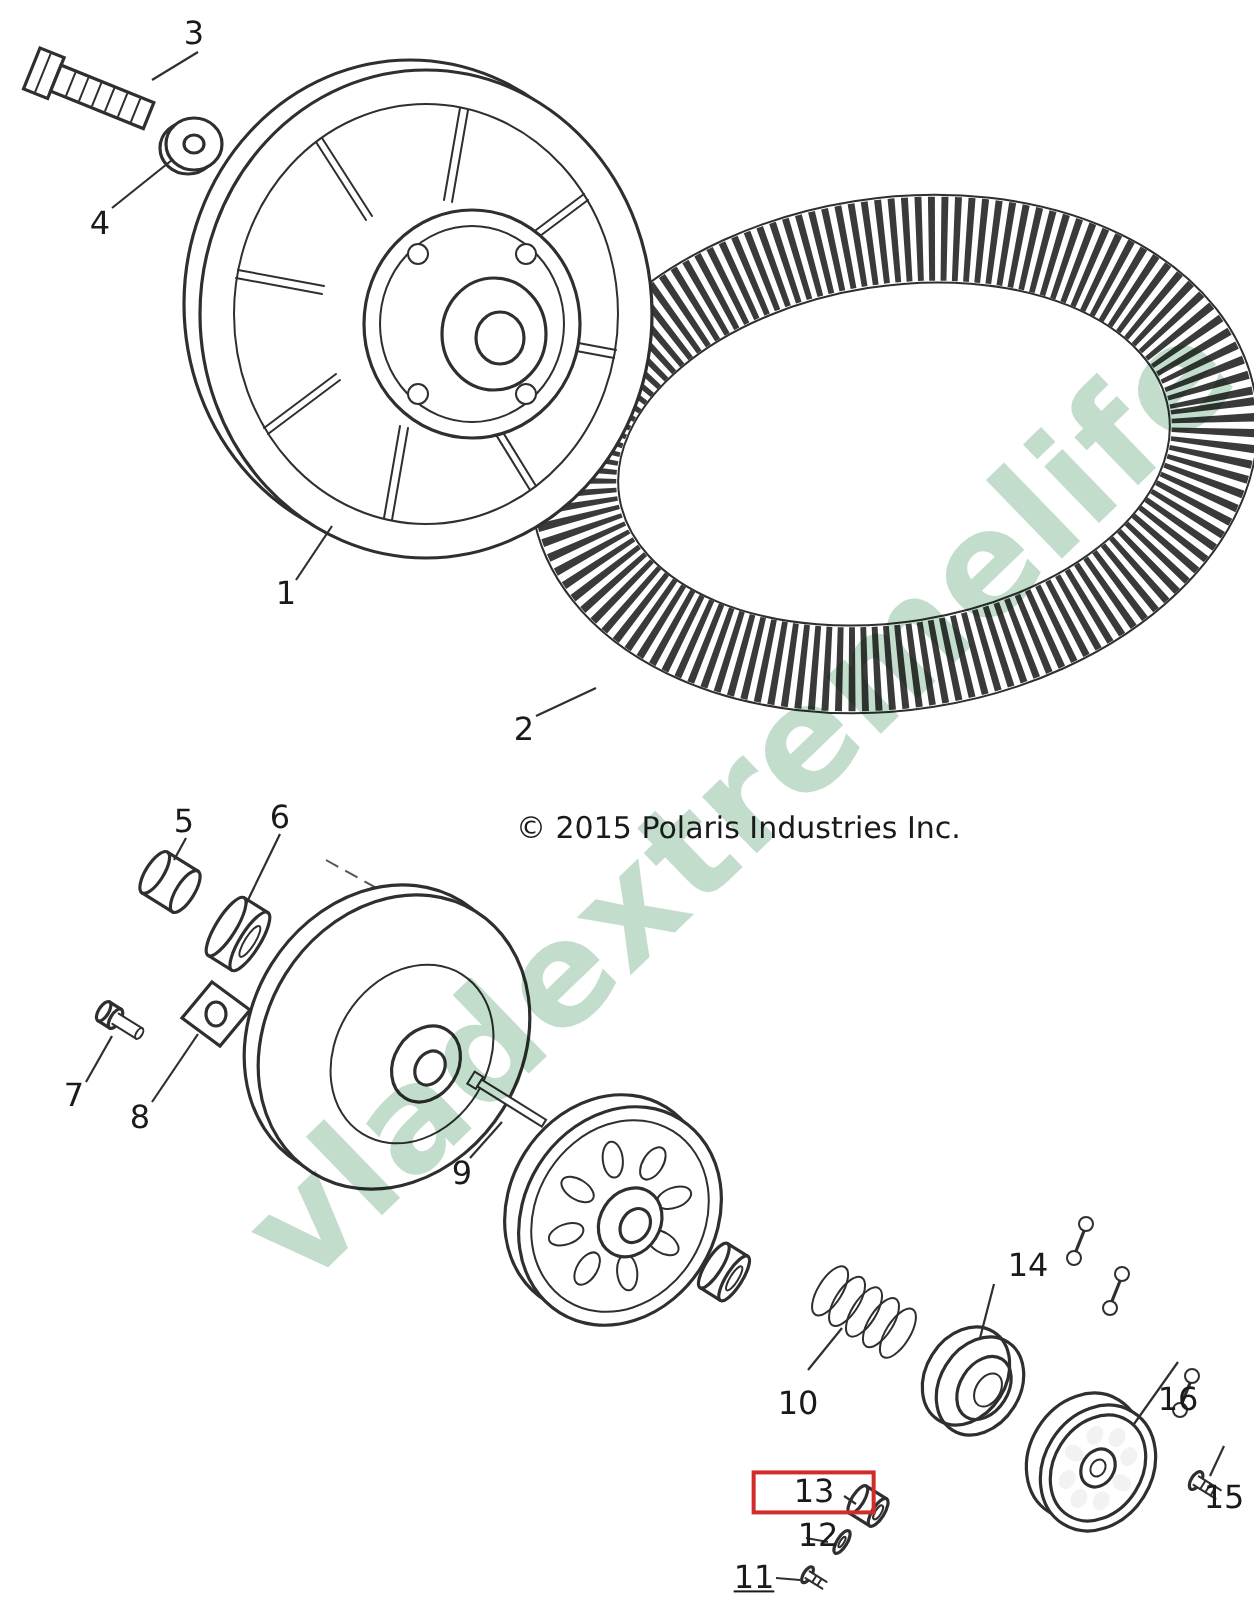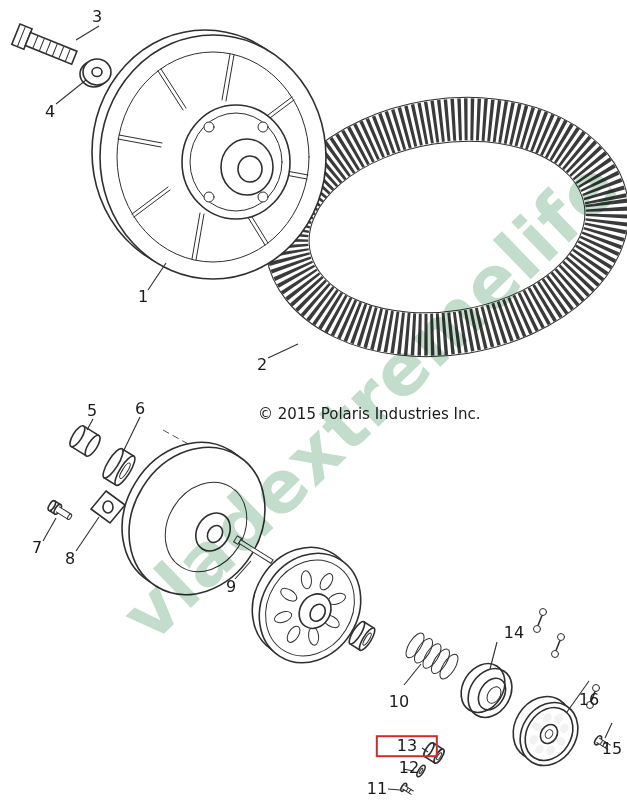--- a/index.html
+++ b/index.html
@@ -280,20 +280,20 @@
       <div class="callout" style="left: 143px; top: 297px;">1</div>
       <div class="callout" style="left: 262px; top: 365px;">2</div>
       <div class="callout" style="left: 97px; top: 17px;">3</div>
       <div class="callout" style="left: 50px; top: 112px;">4</div>
       <div class="callout" style="left: 92px; top: 411px;">5</div>
       <div class="callout" style="left: 140px; top: 409px;">6</div>
       <div class="callout" style="left: 37px; top: 548px;">7</div>
       <div class="callout" style="left: 70px; top: 559px;">8</div>
       <div class="callout" style="left: 231px; top: 587px;">9</div>
       <div class="callout" style="left: 399px; top: 692px; margin-top: 10px;">10</div>
-      <div class="callout" style="left: 377px; top: 789px;">11</div>
+      <div class="callout" style="left: 377px; top: 789px; text-decoration: underline;">11</div>
       <div class="callout" style="left: 392px; top: 768px; margin-left: 17px;">12</div>
       <div class="callout highlighted" style="left: 407px; top: 746px;">13</div>
       <div class="callout" style="left: 514px; top: 633px;">14</div>
       <div class="callout" style="left: 612px; top: 749px;">15</div>
       <div class="callout" style="left: 589px; top: 672px; margin-top: 28px;">16</div>
     </div>
 </div>
 
 </body></html>

